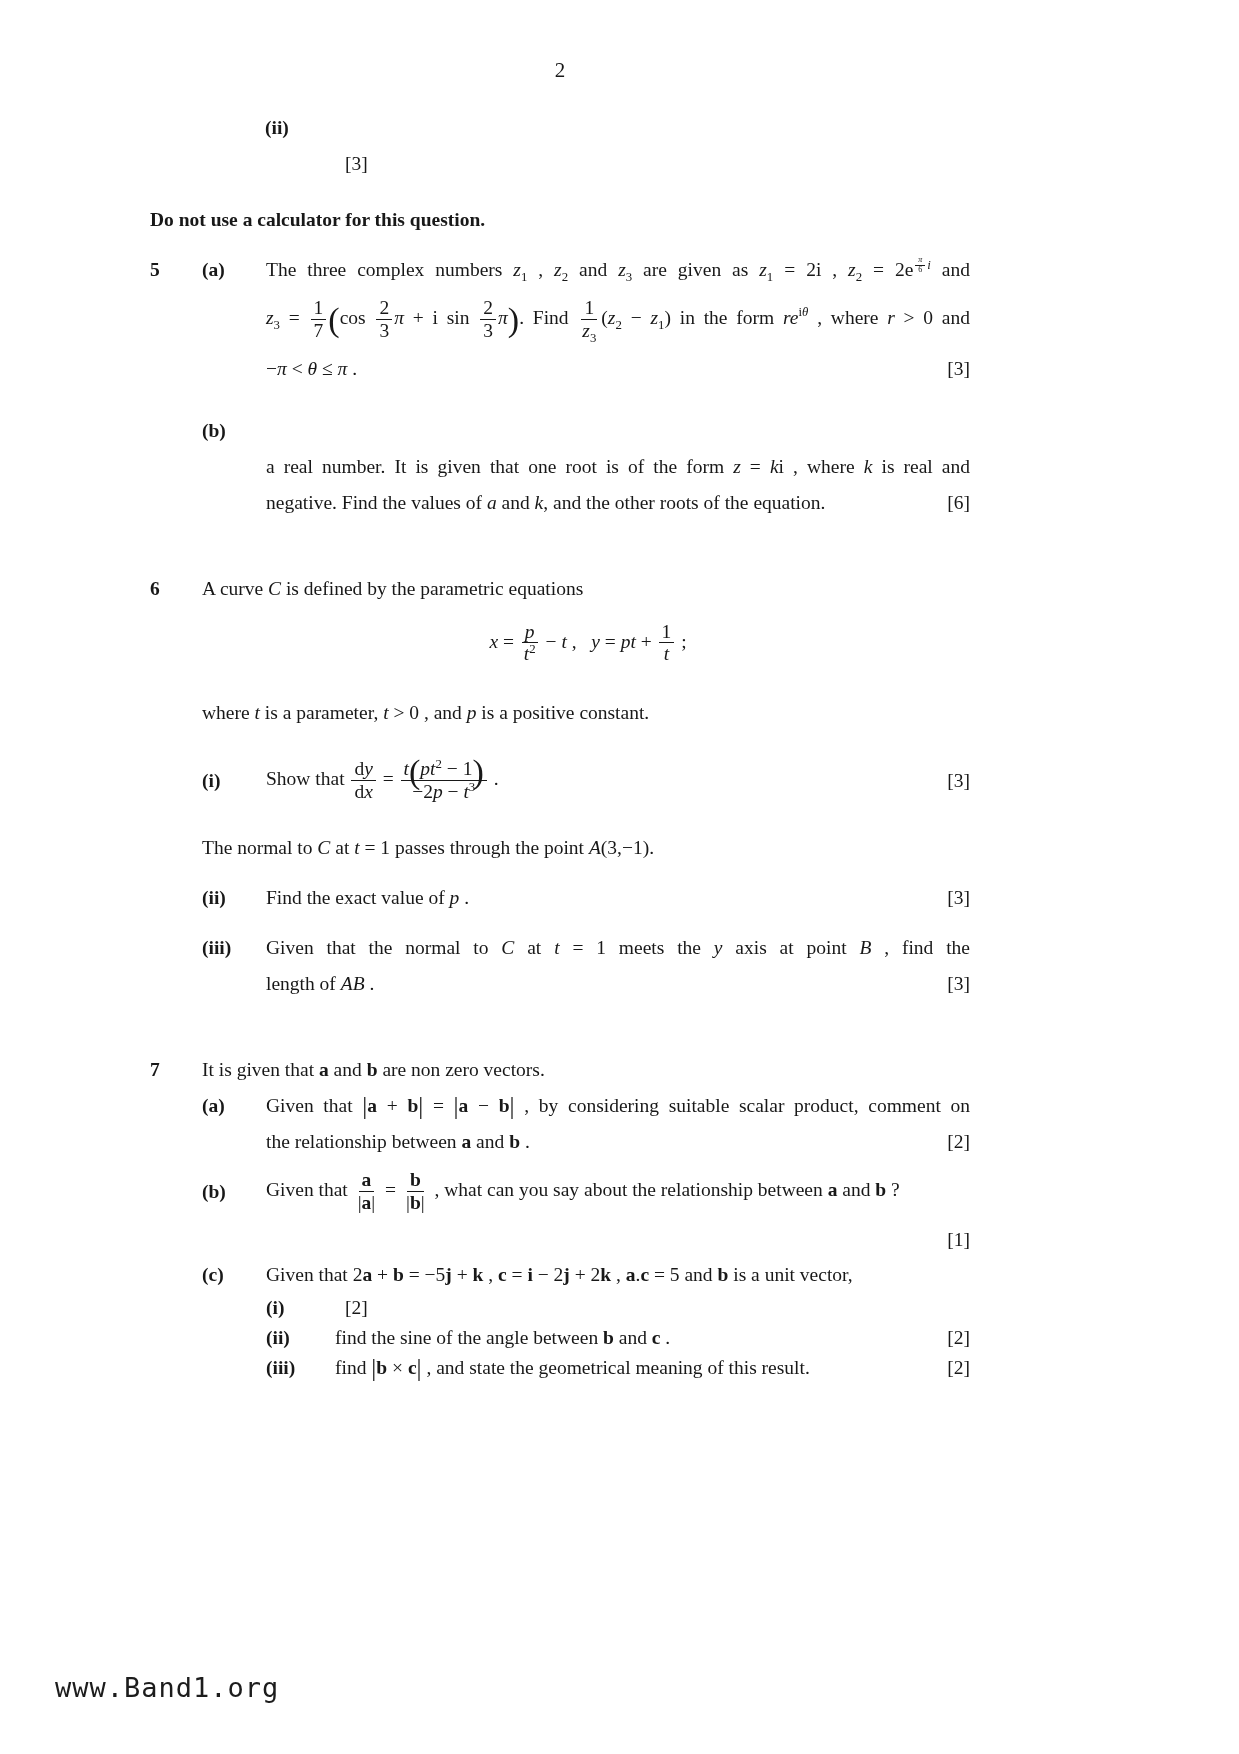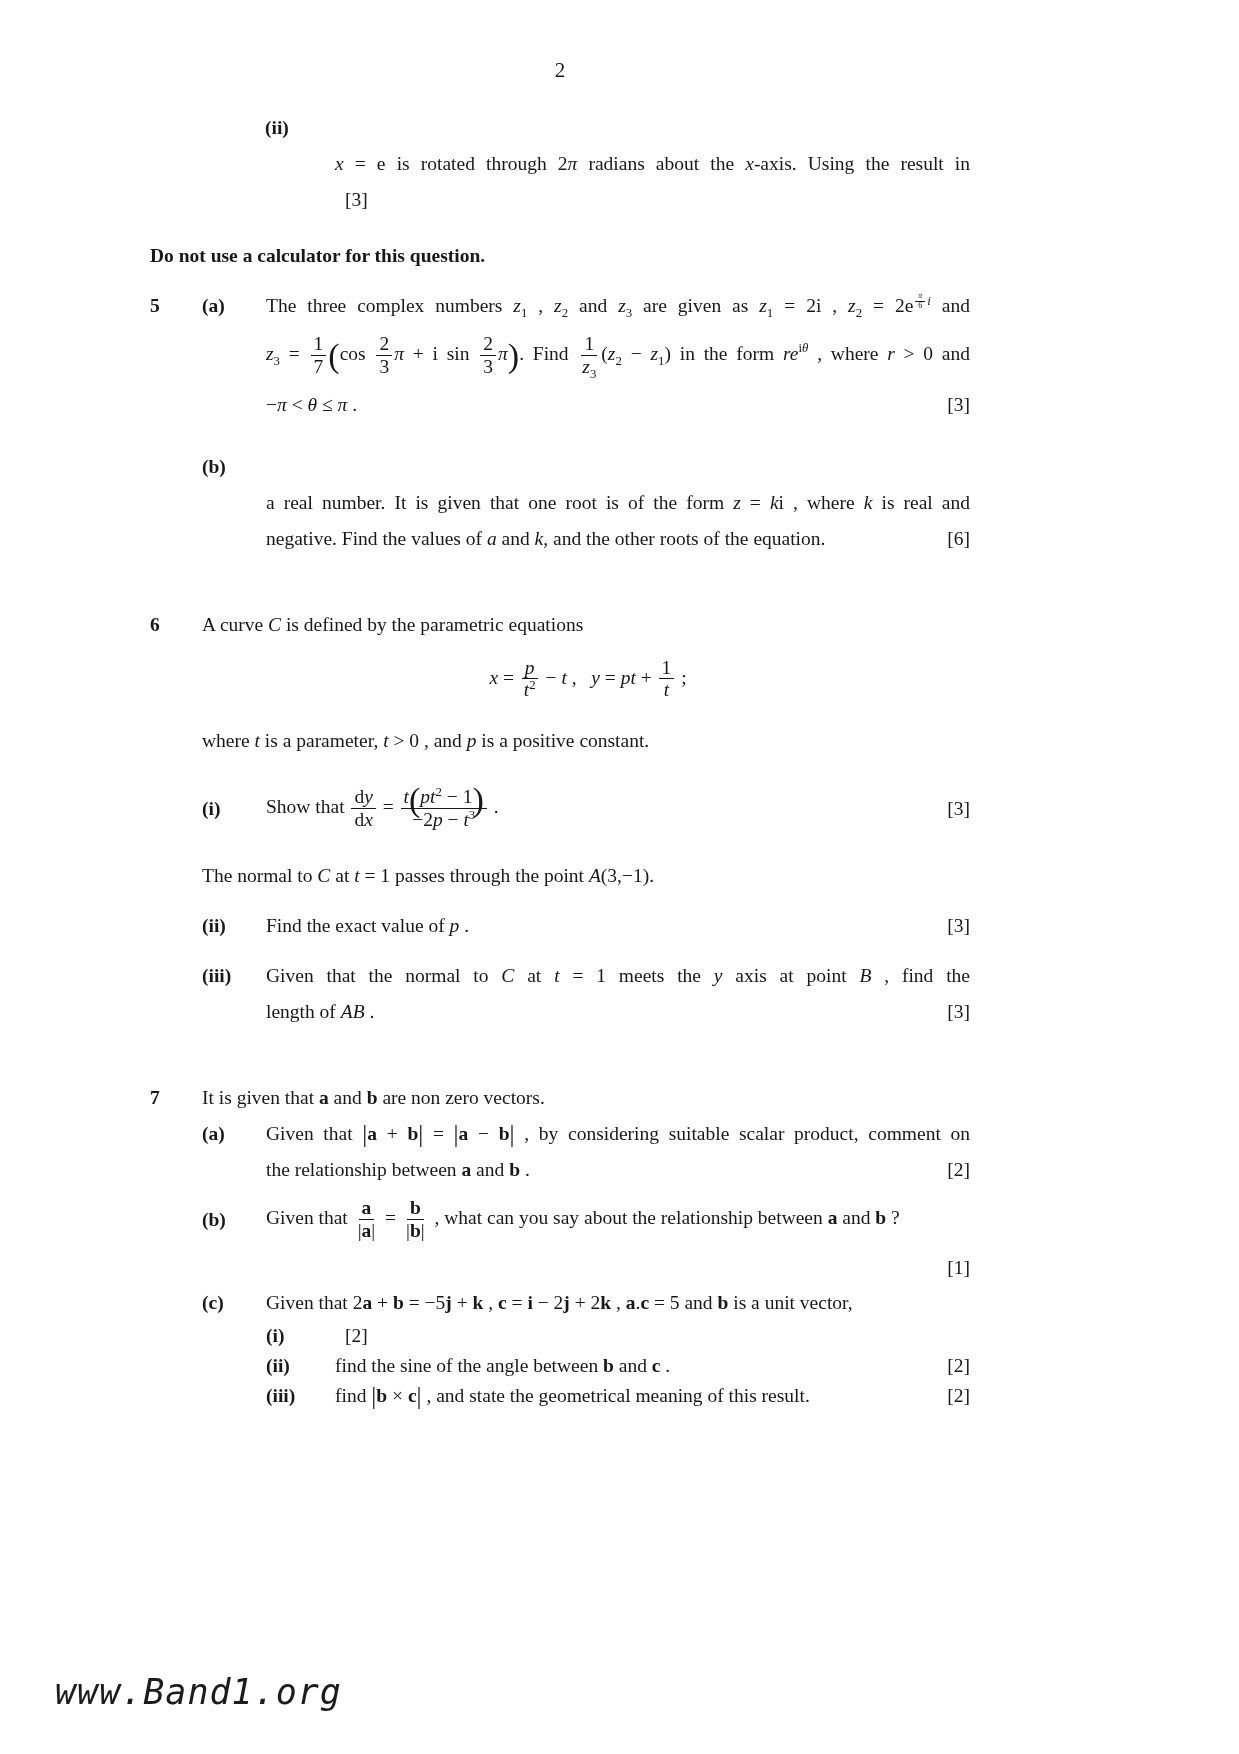--- a/index.html
+++ b/index.html
@@ -27,41 +27,36 @@
   .frac .n{border-bottom:1.4px solid #181818;padding:0 3px;display:block;}
   .frac .d{padding:0 3px;display:block;}
   .frac.sm{font-size:62%;}
   sup{font-size:66%;line-height:0;}
   sub{font-size:66%;line-height:0;}
   .bp{font-size:175%;font-weight:300;vertical-align:-0.22em;line-height:0;}
   .tb{font-size:128%;vertical-align:-0.1em;line-height:0;}
   .eqrow{text-align:center;position:relative;left:28px;padding:14px 0;line-height:1.3;}
   .markrow{display:flex;justify-content:flex-end;line-height:34px;}
   .footer{position:absolute;left:55px;top:1672px;font-family:"DejaVu Sans Mono","Liberation Mono",monospace;
-          font-size:35px;color:#1c1c1c;letter-spacing:1px;font-style:italic;}
-  .mt8{margin-top:8px;}.mt14{margin-top:14px;}.mt18{margin-top:18px;}.mt22{margin-top:20px;}
+          font-size:27px;color:#1c1c1c;letter-spacing:1px;}
+  .mt8{margin-top:16px;}.mt14{margin-top:14px;}.mt18{margin-top:18px;}.mt22{margin-top:20px;}
   .mt26{margin-top:26px;}.mt50{margin-top:50px;}
 </style>
 </head>
 <body>
 
 <div class="page">
   <div class="content">
 
     <div class="pageno">2</div>
 
     <div class="mt26">
       <div class="row line">
         <span class="sp-top"></span>
         <span class="lab-top">(ii)</span>
-      </div>
-      <div class="row line">
-        <span class="sp-top"></span>
-        <span class="lab-top"></span>
-        <span class="body just"><i>x</i> = e is rotated through 2<i>π</i> radians about the <i>x</i>-axis. Using the result in</span>
       </div>
       <div class="row line">
         <span class="sp-top"></span>
         <span class="lab-top"></span>
         <span class="mark">[3]</span>
       </div>
     </div>
 
     <div class="row line mt22">
       <span class="body bold">Do not use a calculator for this question.</span>

